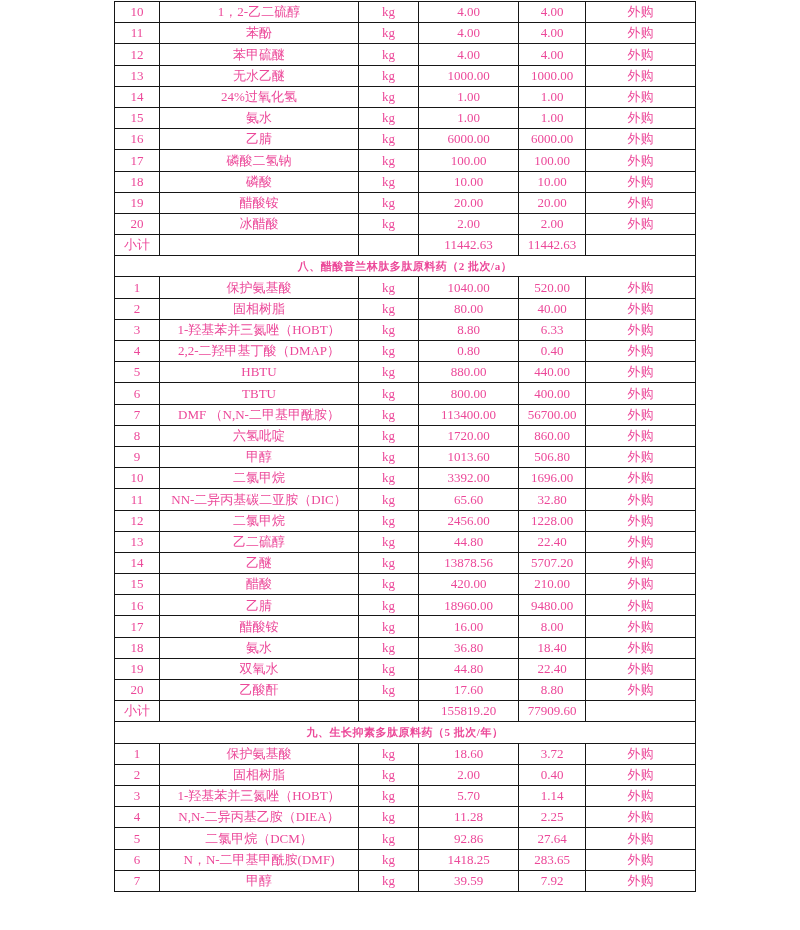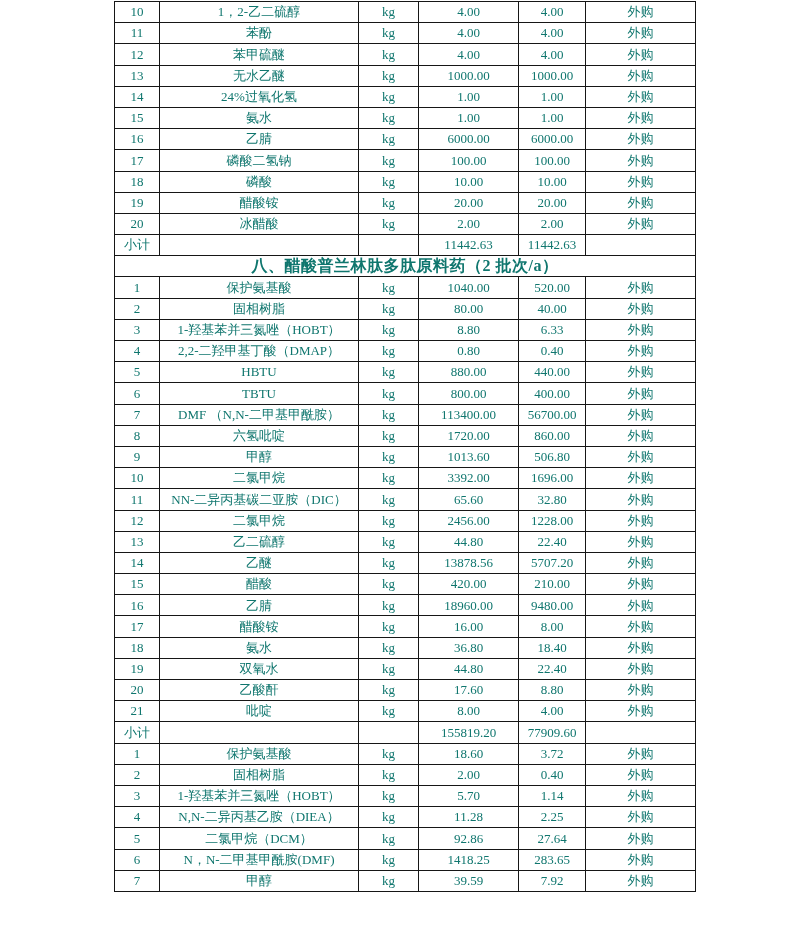--- a/index.html
+++ b/index.html
@@ -9,21 +9,21 @@
     height: 930px;
     background: #ffffff;
     overflow: hidden;
   }
   .page {
     position: relative;
     width: 800px;
     height: 930px;
     background: #ffffff;
     font-family: "Liberation Serif", "DejaVu Serif", serif;
-    color: #0f766e;
+    color: #ec4899;
   }
   table.materials {
     position: absolute;
     left: 114px;
     top: 1px;
     width: 581px;
     border-collapse: collapse;
     table-layout: fixed;
   }
   table.materials td {
@@ -32,21 +32,21 @@
     padding: 0 2px;
     font-size: 13px;
     line-height: 1.05;
     text-align: center;
     vertical-align: middle;
     white-space: nowrap;
     overflow: hidden;
   }
   table.materials td.section-header {
     font-weight: bold;
-    font-size: 16px;
+    font-size: 11px;
     letter-spacing: 0.5px;
   }
   col.c-no     { width: 45px;  }
   col.c-name   { width: 199px; }
   col.c-unit   { width: 60px;  }
   col.c-annual { width: 100px; }
   col.c-batch  { width: 67px;  }
   col.c-source { width: 110px; }
 </style>
 </head>
@@ -316,34 +316,29 @@
         </tr>
         <tr>
           <td>20</td>
           <td>乙酸酐</td>
           <td>kg</td>
           <td>17.60</td>
           <td>8.80</td>
           <td>外购</td>
         </tr>
         <tr>
-          <td>21</td>
-          <td>吡啶</td>
-          <td>kg</td>
-          <td>8.00</td>
-          <td>4.00</td>
-          <td>外购</td>
-        </tr>
-        <tr>
           <td>小计</td>
           <td></td>
           <td></td>
           <td>155819.20</td>
           <td>77909.60</td>
           <td></td>
+        </tr>
+        <tr>
+          <td colspan="6" class="section-header">九、生长抑素多肽原料药（5 批次/年）</td>
         </tr>
         <tr>
           <td>1</td>
           <td>保护氨基酸</td>
           <td>kg</td>
           <td>18.60</td>
           <td>3.72</td>
           <td>外购</td>
         </tr>
         <tr>

